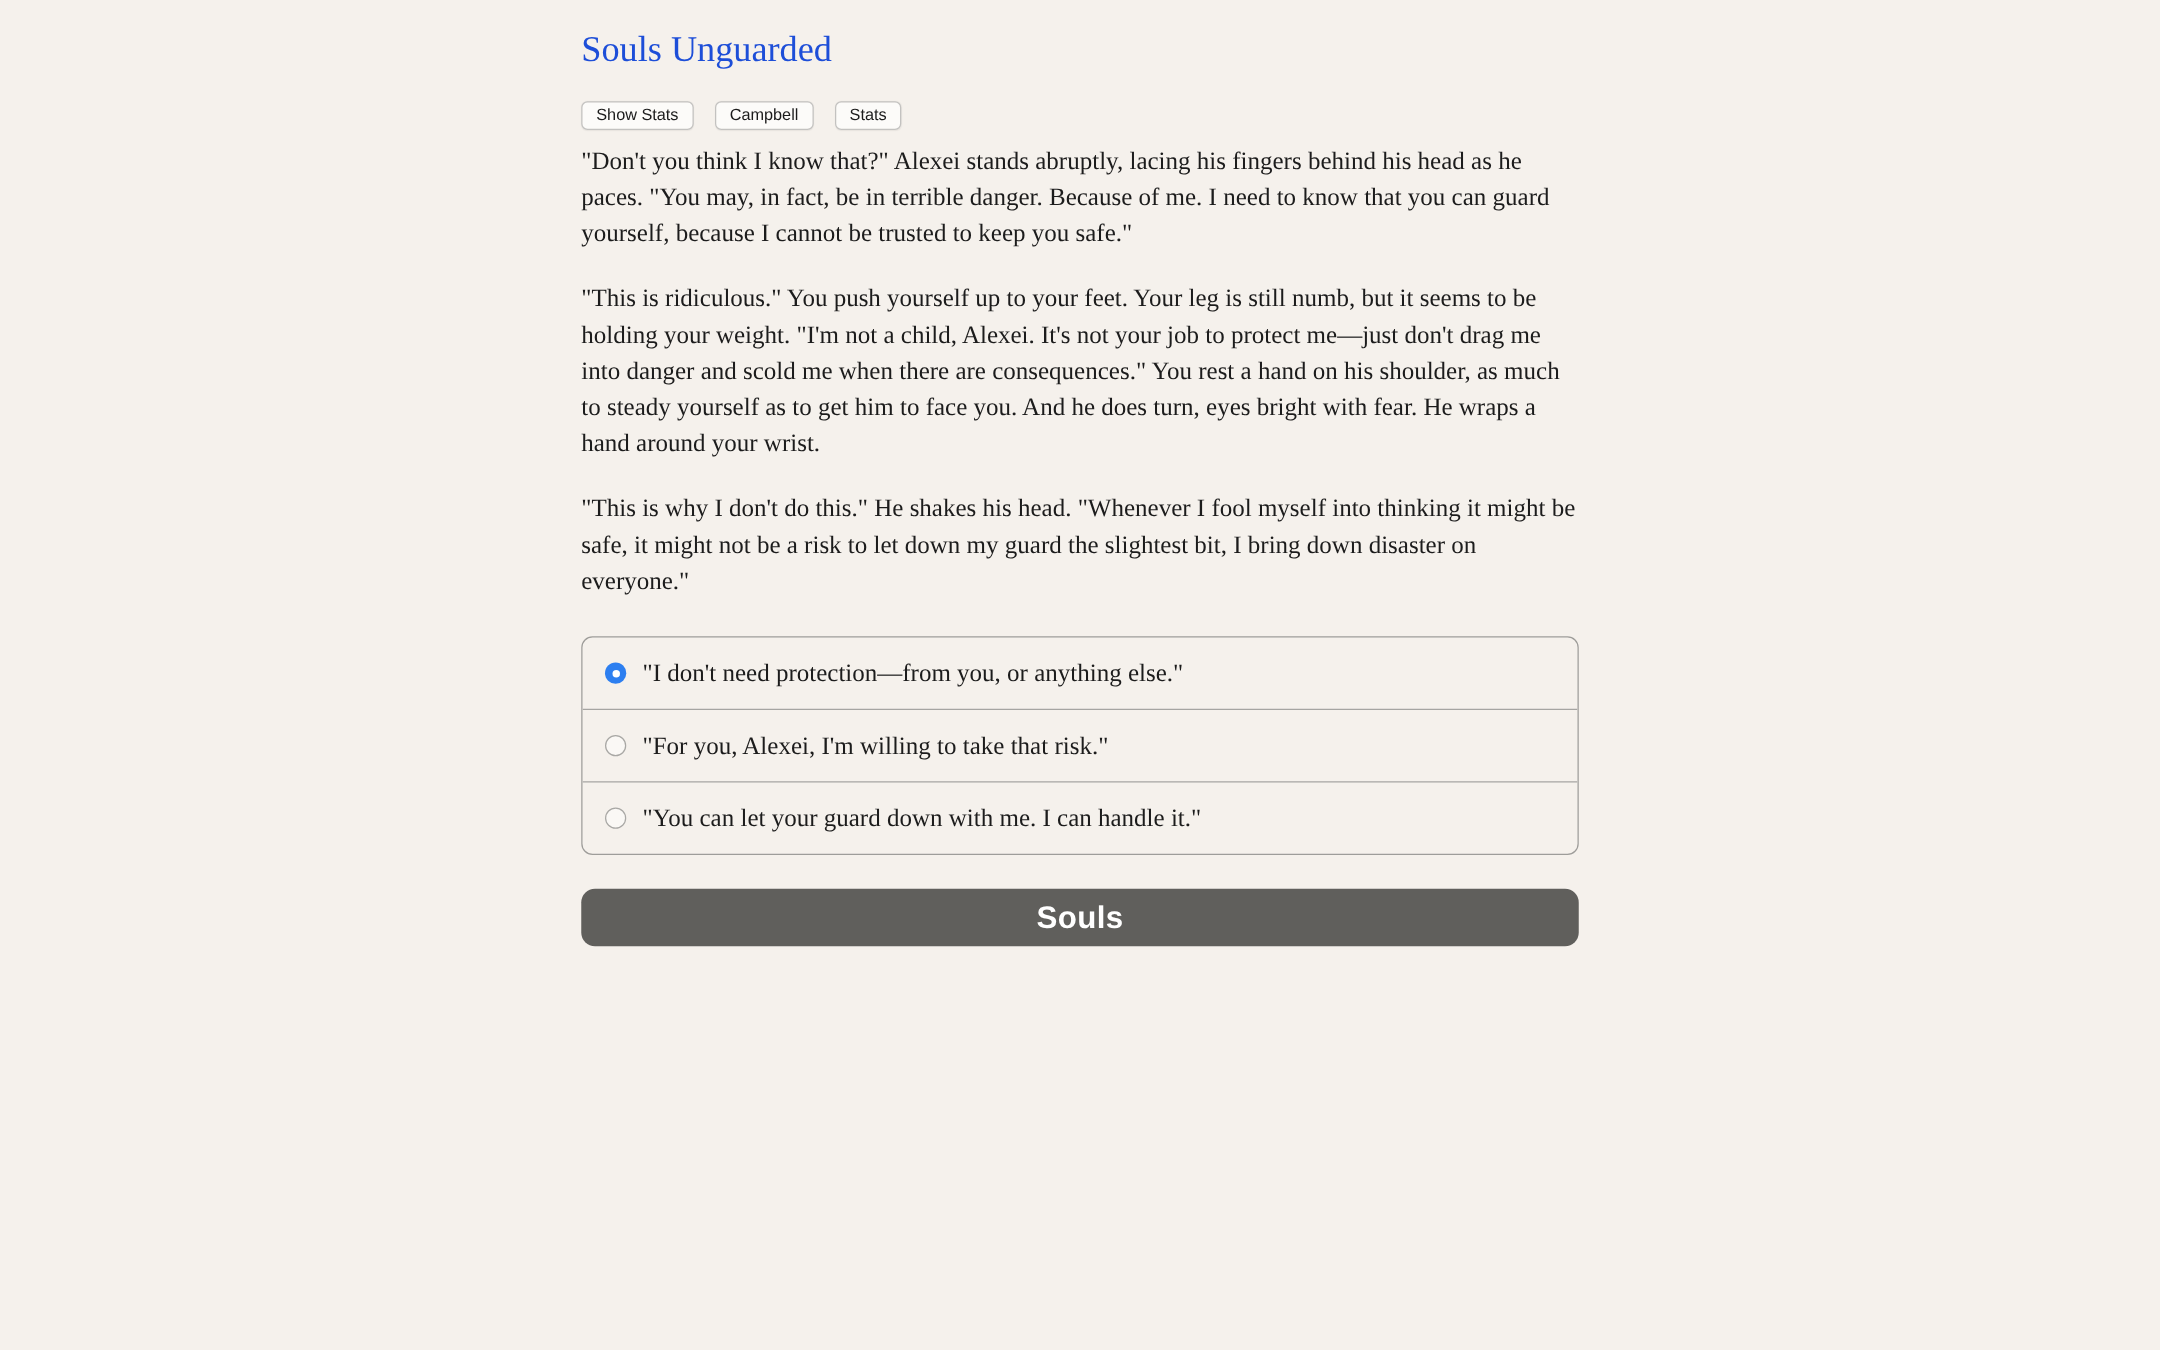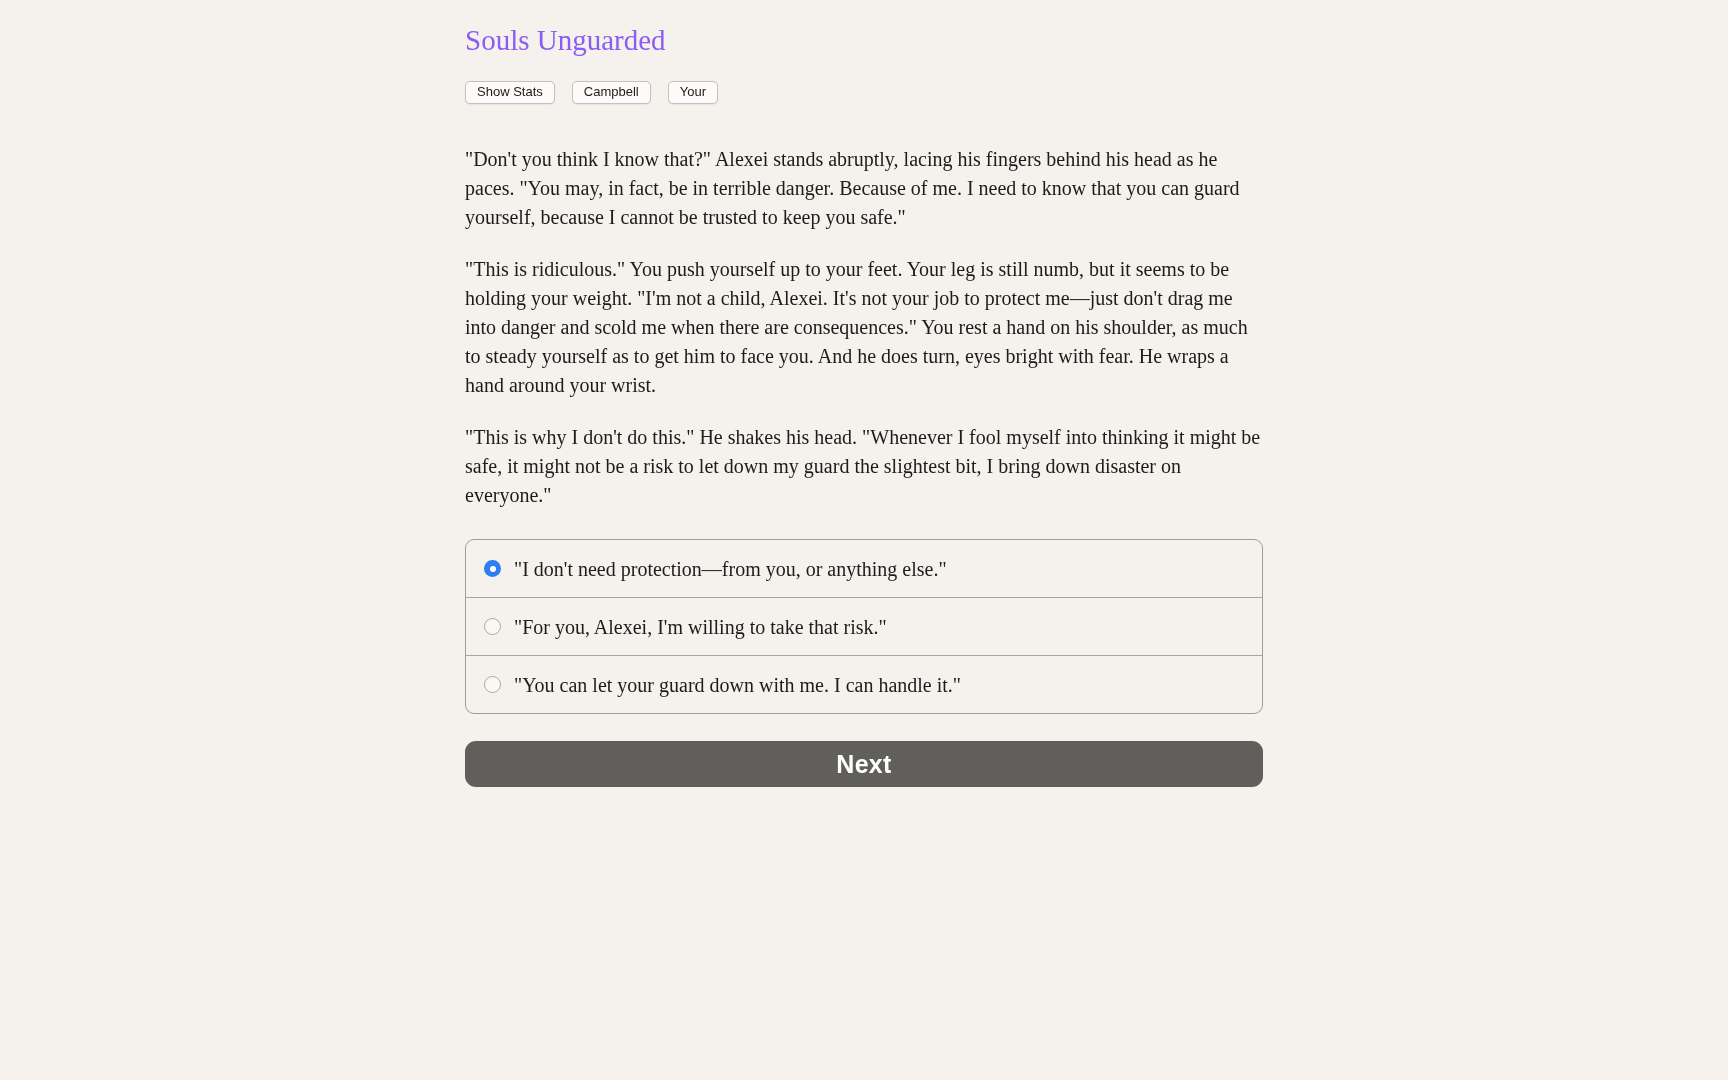--- a/index.html
+++ b/index.html
@@ -18,31 +18,31 @@
   .container {
     width: 798px;
     margin: 0 auto;
     padding-top: 24px;
   }
   h1.game-title {
     font-family: "Liberation Serif", serif;
     font-size: 29px;
     font-weight: 400;
     margin: 0 0 24px 0;
-    color: #8b5cf6;
+    color: #1d4ed8;
   }
   .byline {
     font-size: 21px;
     margin: 0 0 24px 0;
     color: #1c1c1c;
   }
   .toolbar {
     display: flex;
     gap: 17px;
-    margin-bottom: 41px;
+    margin-bottom: 11px;
   }
   .ui-btn {
     font-family: "Liberation Sans", sans-serif;
     font-size: 13px;
     font-weight: 500;
     color: #1b1b1b;
     background: #fcfbf9;
     border: 1px solid #c3c2c0;
     border-radius: 5px;
     padding: 3px 11px 4px 11px;
@@ -123,21 +123,21 @@
 <body>
 
 <div class="container">
 
   <h1 class="game-title">Souls Unguarded</h1>
 
 
   <div class="toolbar">
     <button class="ui-btn">Show Stats</button>
     <button class="ui-btn">Campbell</button>
-    <button class="ui-btn">Your</button>
+    <button class="ui-btn">Stats</button>
   </div>
 
   <div class="story">
     <p>"Don't you think I know that?" Alexei stands abruptly, lacing his fingers behind his head as he paces. "You may, in fact, be in terrible danger. Because of me. I need to know that you can guard yourself, because I cannot be trusted to keep you safe."</p>
     <p>"This is ridiculous." You push yourself up to your feet. Your leg is still numb, but it seems to be holding your weight. "I'm not a child, Alexei. It's not your job to protect me—just don't drag me into danger and scold me when there are consequences." You rest a hand on his shoulder, as much to steady yourself as to get him to face you. And he does turn, eyes bright with fear. He wraps a hand around your wrist.</p>
     <p>"This is why I don't do this." He shakes his head. "Whenever I fool myself into thinking it might be safe, it might not be a risk to let down my guard the slightest bit, I bring down disaster on everyone."</p>
   </div>
 
   <div class="choices-box">
     <div class="choice-row">
@@ -147,15 +147,15 @@
     <div class="choice-row">
       <span class="radio"></span>
       <span class="choice-label">"For you, Alexei, I'm willing to take that risk."</span>
     </div>
     <div class="choice-row">
       <span class="radio"></span>
       <span class="choice-label">"You can let your guard down with me. I can handle it."</span>
     </div>
   </div>
 
-  <button class="next-btn">Next</button>
+  <button class="next-btn">Souls</button>
 
 </div>
 
 </body></html>

